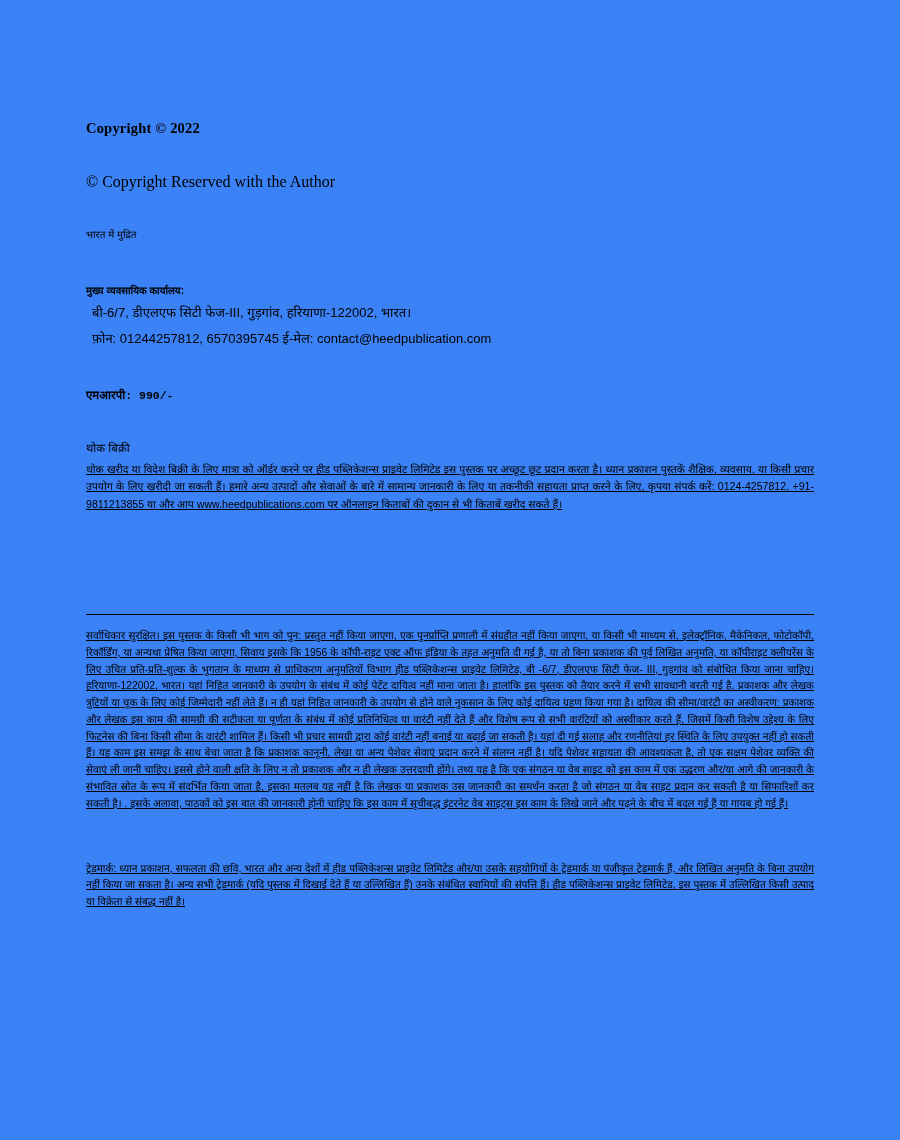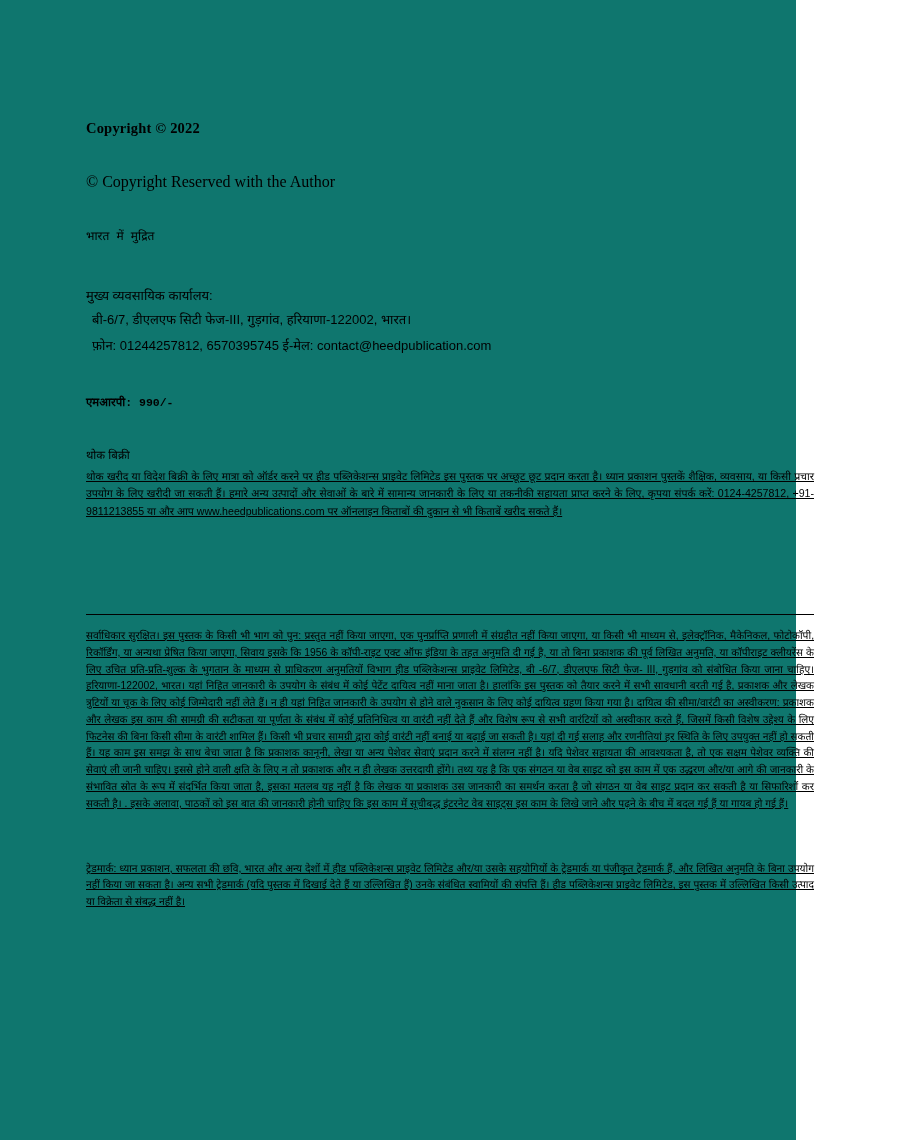--- a/index.html
+++ b/index.html
@@ -12,54 +12,54 @@
     height: 1140px;
     font-family: "Liberation Serif", serif;
     color: #000000;
     position: relative;
     overflow: hidden;
   }
   .page {
     position: absolute;
     left: 0;
     top: 0;
-    width: 796px;
+    width: 900px;
     height: 1140px;
-    background: #0f766e;
+    background: #3b82f6;
   }
   .content {
     position: absolute;
     left: 86px;
     top: 120px;
     width: 728px;
   }
   .copyright-title {
     font-family: "Liberation Serif", serif;
     font-weight: bold;
     font-size: 14.5px;
     letter-spacing: 0.2px;
     margin: 0 0 36px 0;
   }
   .copyright-reserved {
     font-family: "Liberation Serif", serif;
     font-size: 16px;
     margin: 0 0 36px 0;
   }
   .printed-in {
-    font-family: Liberation Mono, monospace;
-    font-size: 12px;
+    font-family: Liberation Sans, sans-serif;
+    font-size: 10px;
     margin: 0 0 42px 0;
   }
   .office-block {
     margin: 0 0 38px 0;
   }
   .office-heading {
     font-family: "Liberation Sans", sans-serif;
-    font-size: 13px;
-    font-weight: normal;
+    font-size: 10px;
+    font-weight: bold;
     margin: 0 0 5px 0;
   }
   .office-line {
     font-family: "Liberation Sans", sans-serif;
     font-size: 13px;
     line-height: 1.55;
     margin: 6px;
   }
   .mrp-line {
     font-family: Liberation Mono, monospace;

